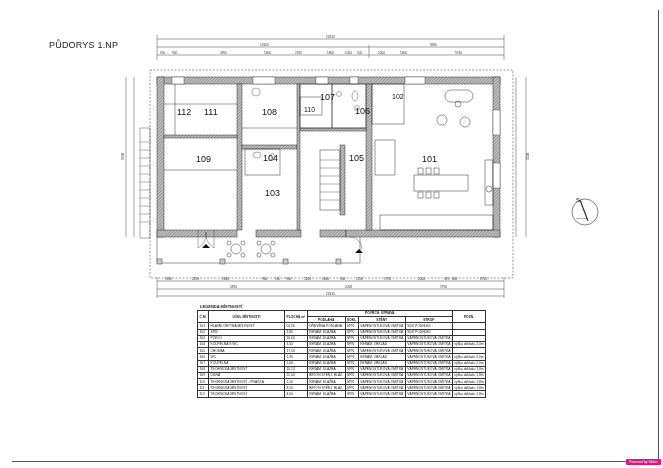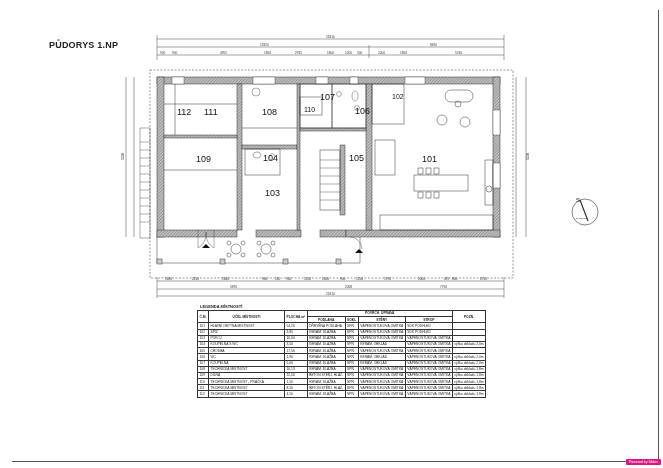--- a/index.html
+++ b/index.html
@@ -1,18 +1,18 @@
 <!DOCTYPE html>
 <html><head>
 <meta charset="utf-8">
 <style>
   html,body{margin:0;padding:0;background:#fff;}
   body{width:663px;height:468px;position:relative;overflow:hidden;font-family:"Liberation Sans",sans-serif;color:#222;}
   .sheet{position:absolute;left:12px;top:10px;width:647px;height:452px;border:1px solid #555;border-top:none;border-left:none;box-sizing:border-box;}
-  .title{position:absolute;left:49px;top:40px;font-size:9px;font-weight:bold;letter-spacing:0.2px;}
+  .title{position:absolute;left:49px;top:40px;font-size:9px;font-weight:normal;letter-spacing:0.2px;}
   svg.plan{position:absolute;left:0;top:0;}
   .legend-title{position:absolute;left:200px;top:304px;font-size:4px;font-weight:bold;}
   table.leg{position:absolute;left:197px;top:310px;border-collapse:collapse;font-size:3.3px;line-height:4.2px;}
   table.leg td,table.leg th{border:0.6px solid #333;padding:0 1.5px;white-space:nowrap;font-weight:normal;text-align:left;height:5.2px;}
   table.leg th{font-weight:bold;text-align:center;}
   .badge{position:absolute;right:2px;bottom:3px;background:#e0157f;color:#fff;font-size:3.5px;padding:1px 3px;border-radius:1px;}
   .dimtxt{font-size:3.2px;fill:#333;font-family:"Liberation Sans",sans-serif;}
   .roomnum{font-size:9px;fill:#111;font-family:"Liberation Sans",sans-serif;}
   .roomsm{font-size:7px;fill:#111;font-family:"Liberation Sans",sans-serif;}
 </style>

